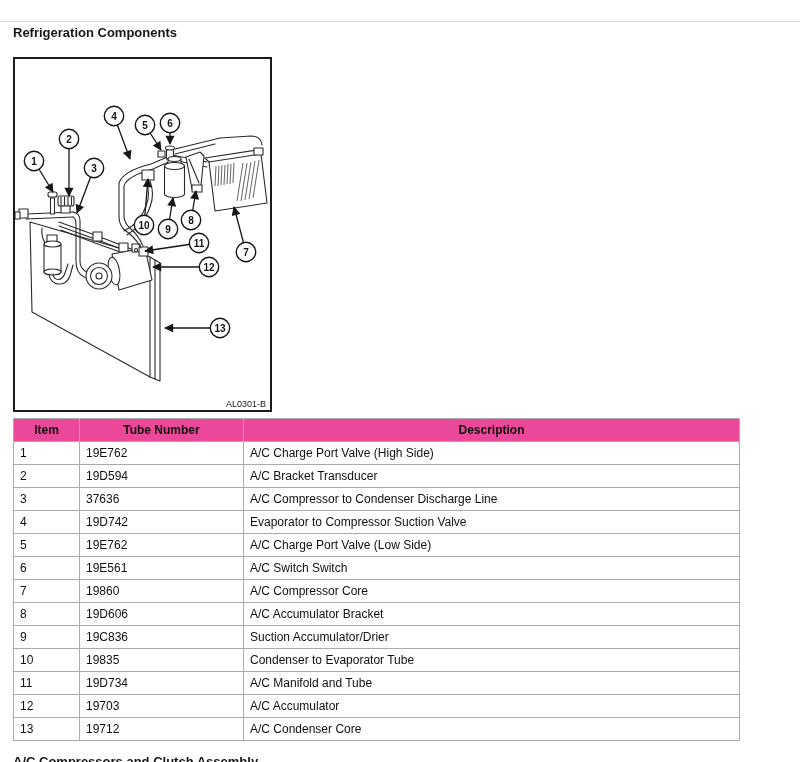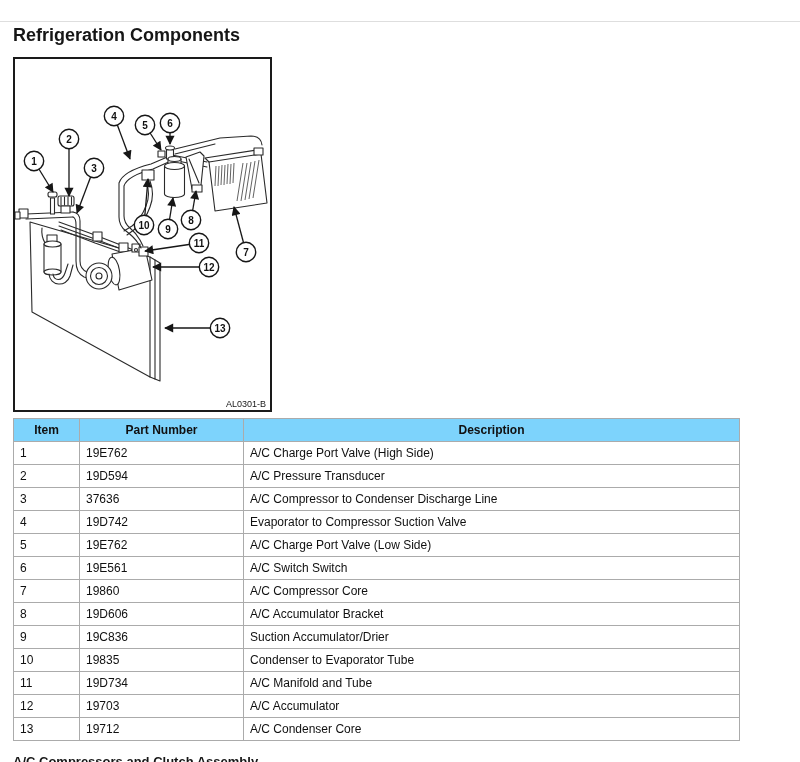--- a/index.html
+++ b/index.html
@@ -1,33 +1,33 @@
 <!DOCTYPE html>
 <html><head>
 <meta charset="utf-8">
 <style>
   html,body{margin:0;padding:0;background:#fff;}
   .page{position:relative;width:800px;height:762px;background:#fff;overflow:hidden;
         font-family:"Liberation Sans",sans-serif;color:#111;}
   .top-divider{position:absolute;left:0;top:21px;width:800px;height:1px;background:#dedede;}
-  .page-title{position:absolute;left:13px;top:25px;font-size:18px;font-weight:bold;color:#161616;}
+  .page-title{position:absolute;left:13px;top:25px;font-size:13px;font-weight:bold;color:#161616;}
   .figure-frame{position:absolute;left:13px;top:57px;width:259px;height:355px;
                 border:2px solid #1a1a1a;box-sizing:border-box;background:#fff;}
   .figure-frame svg{display:block;}
   svg .ln{fill:none;stroke:#2a2a2a;stroke-width:1.1;stroke-linecap:round;stroke-linejoin:round;}
   svg .shape{fill:#fff;stroke:#2a2a2a;stroke-width:1.1;stroke-linejoin:round;}
   svg .hatch{fill:none;stroke:#3a3a3a;stroke-width:0.8;}
   svg .leader{fill:none;stroke:#161616;stroke-width:1.3;}
   svg .co-circle{fill:#fff;stroke:#161616;stroke-width:1.4;}
   svg .co-num{font-family:"Liberation Sans",sans-serif;font-size:10px;font-weight:bold;fill:#111;}
   svg .fig-code{font-family:"Liberation Sans",sans-serif;font-size:9px;fill:#161616;}
   table.parts{position:absolute;left:13px;top:418px;width:727px;border-collapse:collapse;
               table-layout:fixed;font-size:12px;color:#101010;border:1px solid #9a9a9a;background:#fff;}
   table.parts th{border:1px solid #ababab;height:22px;padding:0;font-size:12px;font-weight:bold;
-                 text-align:center;background:#7dd3fc;}
+                 text-align:center;background:#ec4899;}
   table.parts td{border:1px solid #ababab;height:22px;padding:0 4px 0 6px;text-align:left;
                  vertical-align:middle;background:#fff;white-space:nowrap;overflow:hidden;}
   .next-heading{position:absolute;left:13px;top:754px;font-size:13px;font-weight:bold;color:#161616;}
 </style>
 </head>
 <body>
 
 <div class="page">
 
   <div class="top-divider"></div>
@@ -212,34 +212,34 @@
 
   <table class="parts">
     <colgroup>
         <col style="width:66px">
         <col style="width:164px">
         <col>
       </colgroup>
     <thead>
       <tr>
         <th>Item</th>
-        <th>Part Number</th>
+        <th>Tube Number</th>
         <th>Description</th>
       </tr>
     </thead>
     <tbody id="parts-body">
         <tr>
           <td>1</td>
           <td>19E762</td>
           <td>A/C Charge Port Valve (High Side)</td>
         </tr>
         <tr>
           <td>2</td>
           <td>19D594</td>
-          <td>A/C Pressure Transducer</td>
+          <td>A/C Bracket Transducer</td>
         </tr>
         <tr>
           <td>3</td>
           <td>37636</td>
           <td>A/C Compressor to Condenser Discharge Line</td>
         </tr>
         <tr>
           <td>4</td>
           <td>19D742</td>
           <td>Evaporator to Compressor Suction Valve</td>

